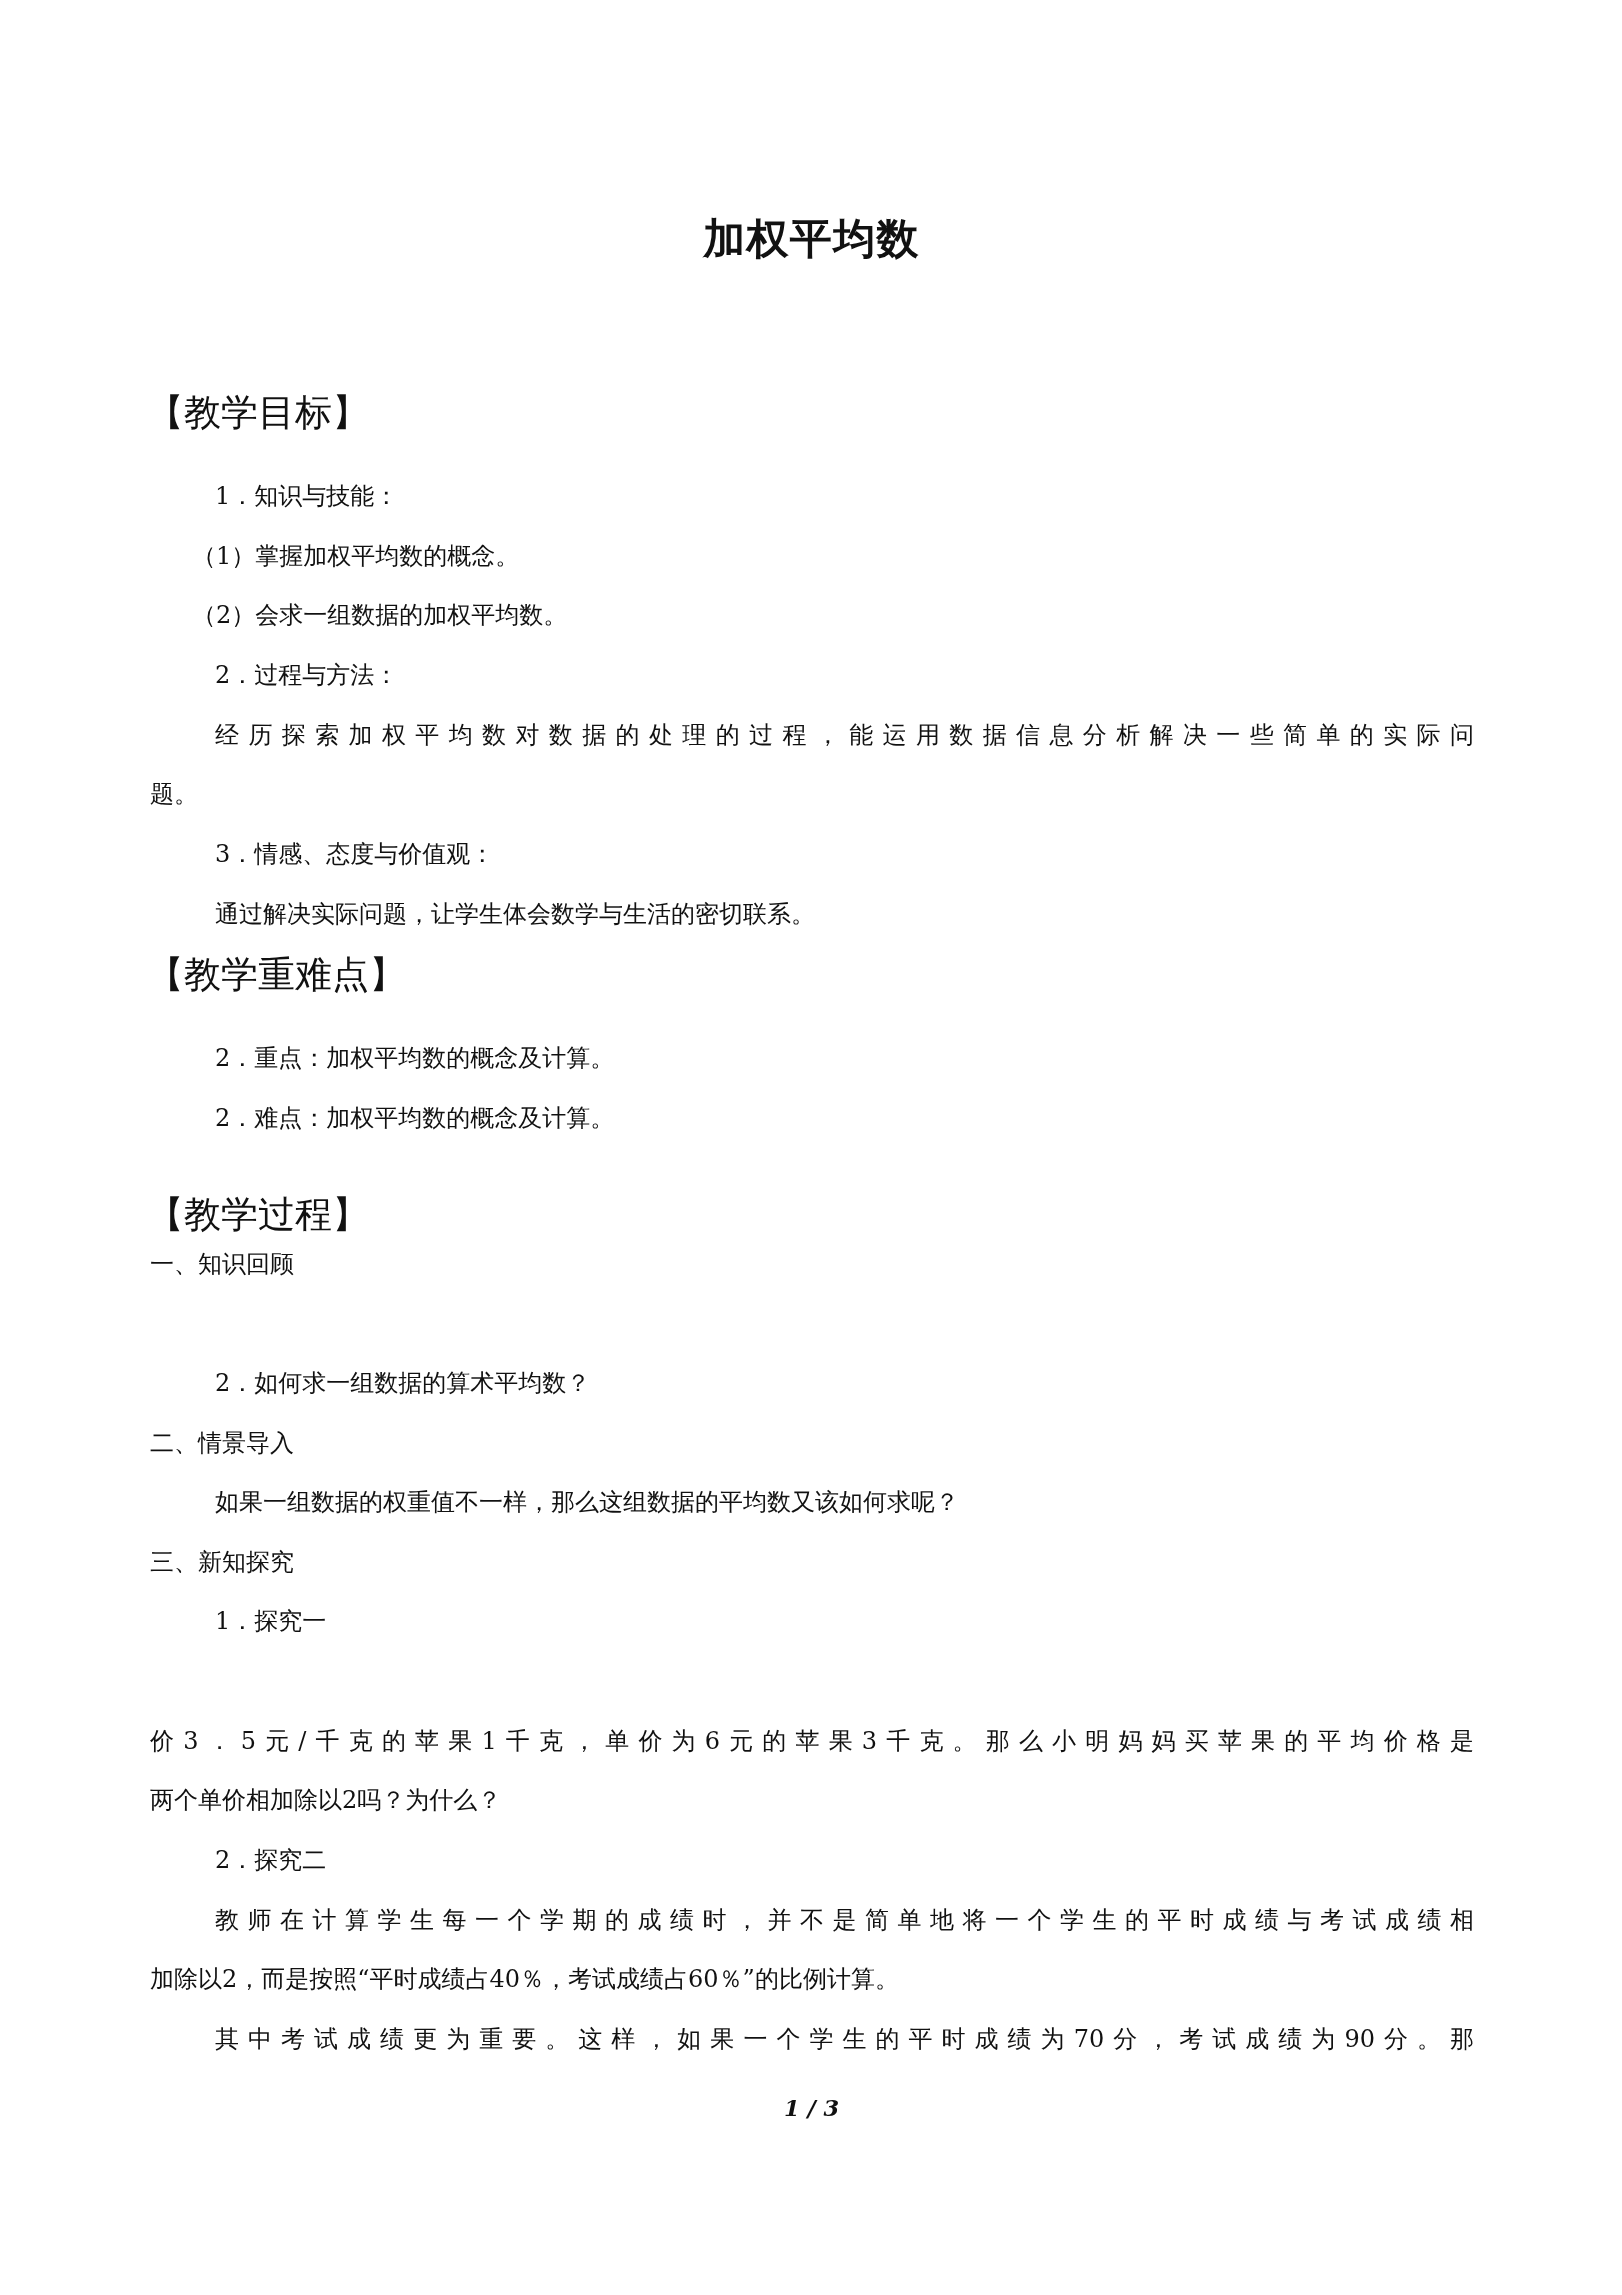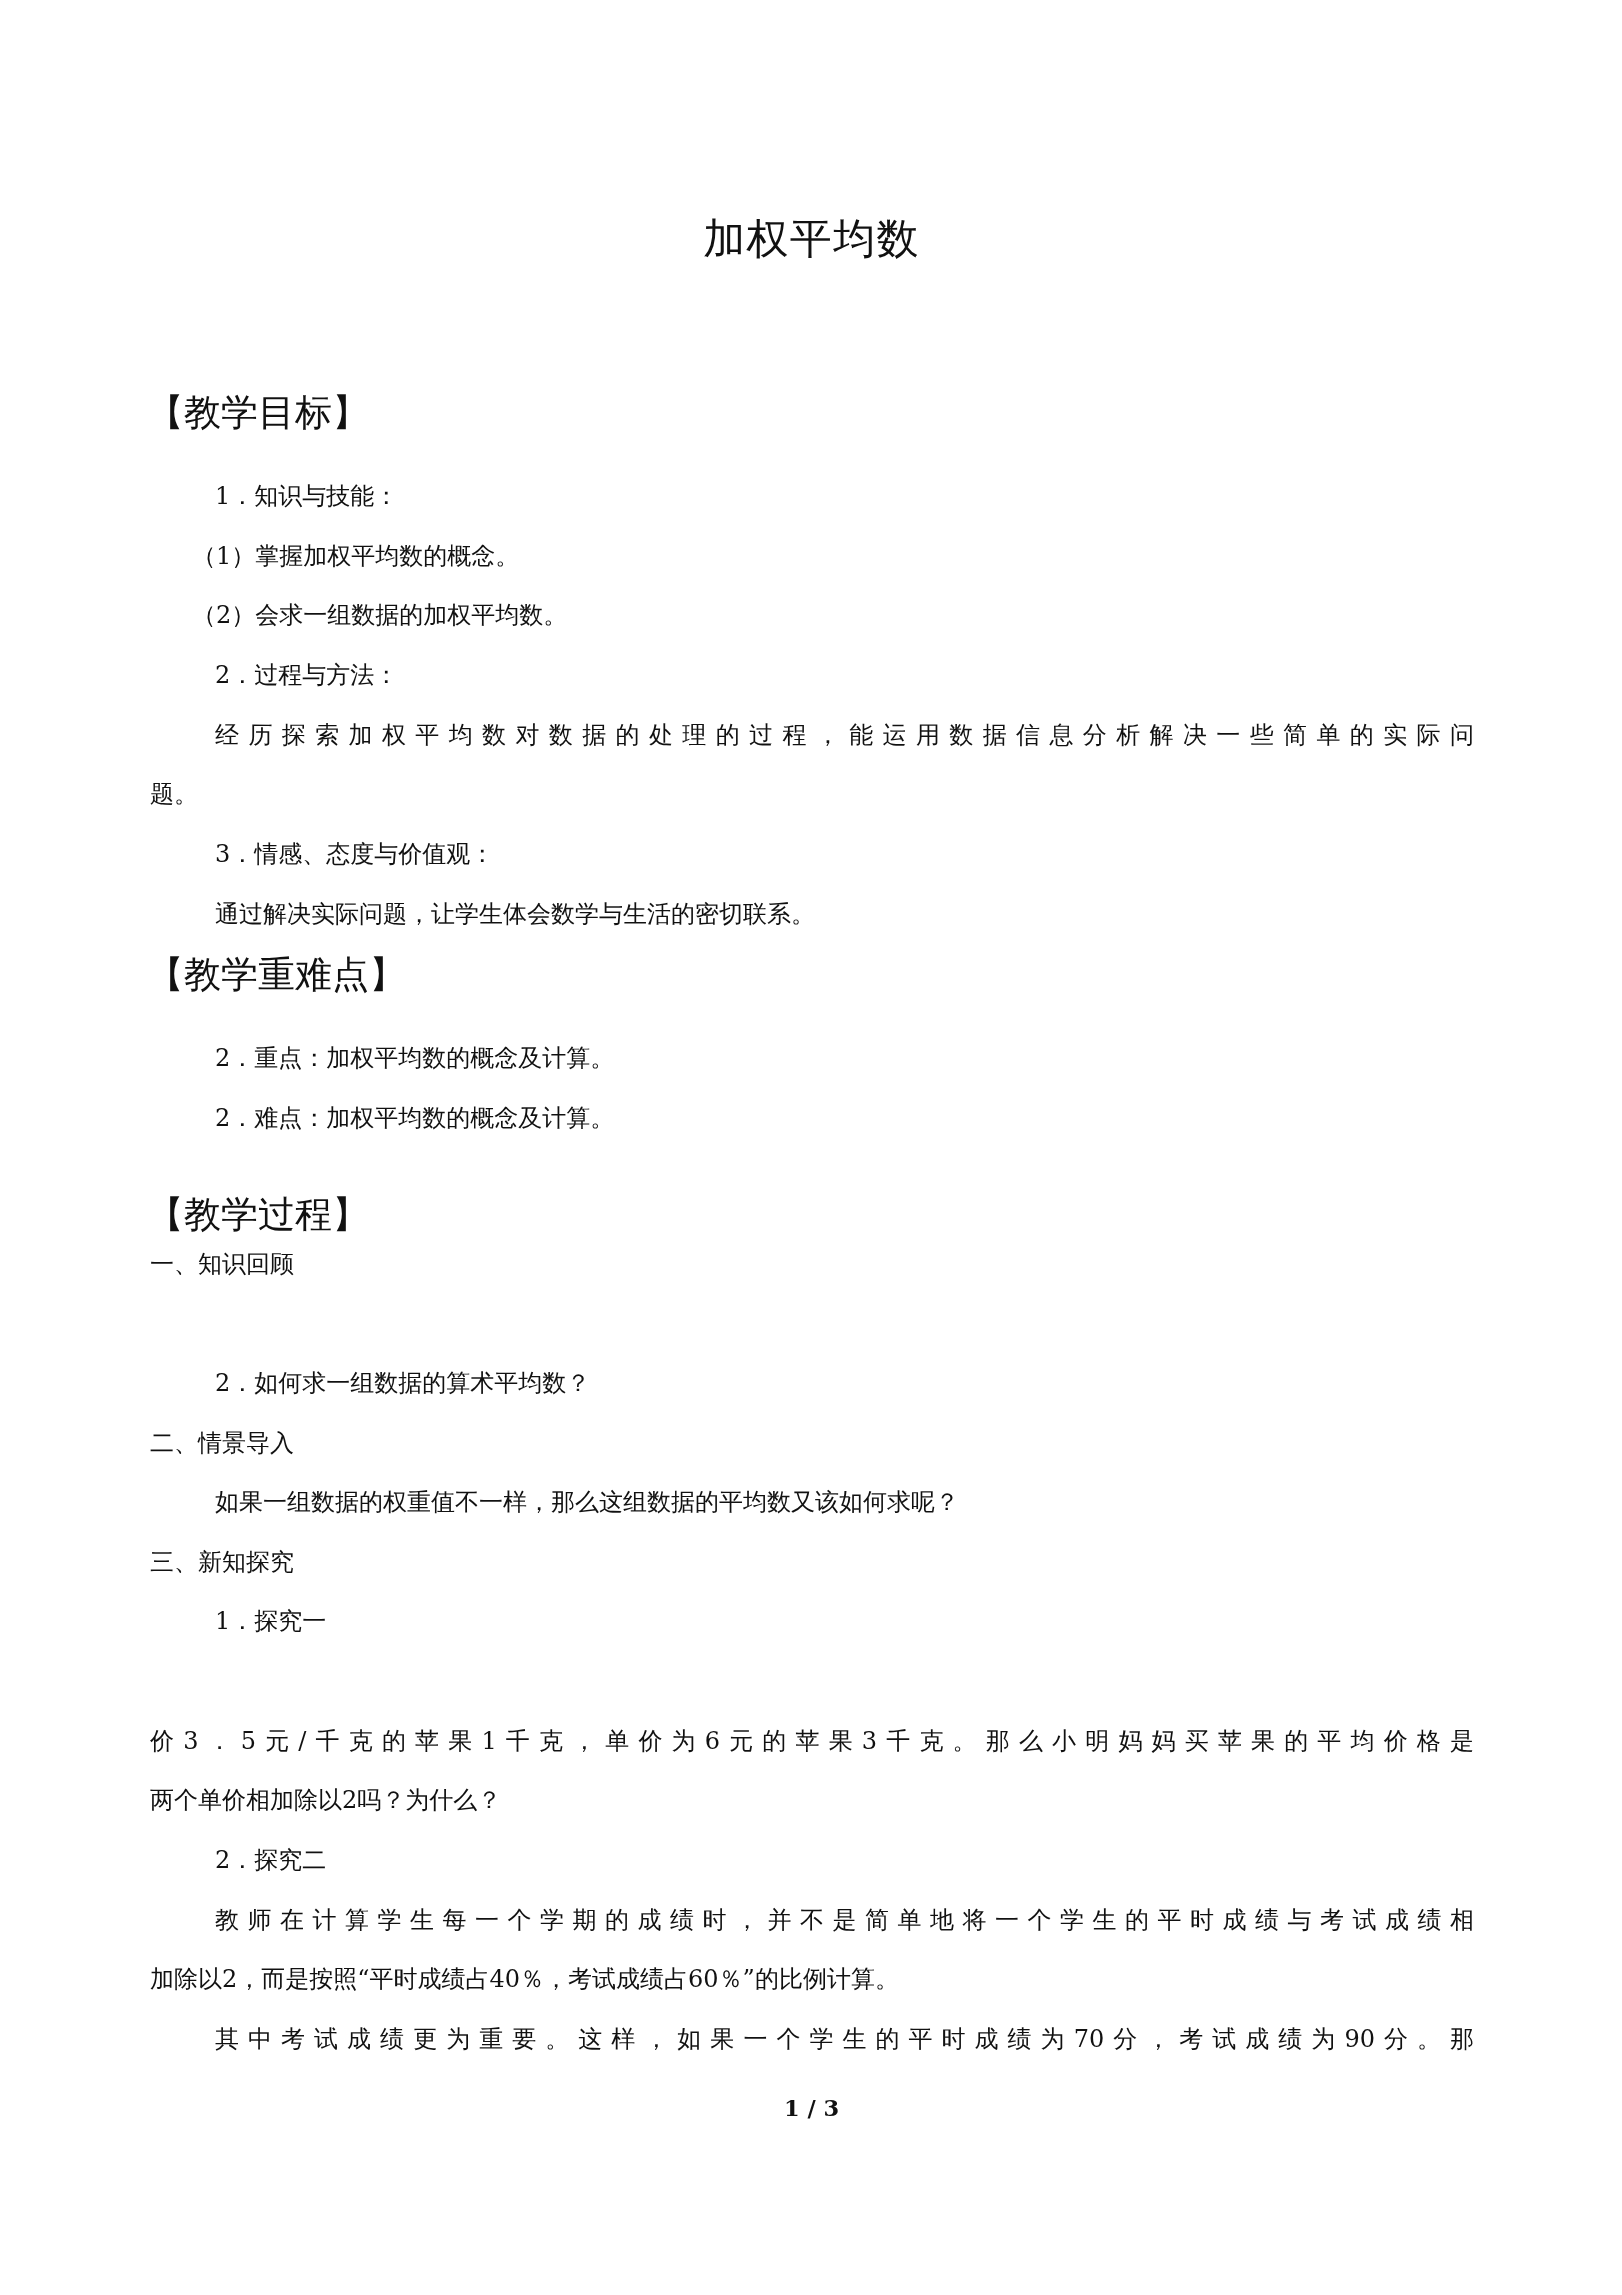--- a/index.html
+++ b/index.html
@@ -1,27 +1,27 @@
 <!DOCTYPE html>
 <html style="font-size:10.6px"><head>
 <meta charset="utf-8">
 <style>
   html, body { margin:0; padding:0; background:#fff; }
   body { width:1623px; height:2295px; position:relative; overflow:hidden;
          font-family: "DejaVu Serif", "Liberation Serif", serif; color:#111; }
   .page { position:absolute; left:0; top:0; width:1623px; height:2295px; }
   .title { position:absolute; top:211px; left:0; width:1623px; text-align:center;
-           font-size:42px; letter-spacing:1.3px; }
+           font-size:42px; letter-spacing:1.3px;font-weight:bold; }
   .line { position:absolute; left:150px; width:1324px; font-size:24px; line-height:40px; white-space:nowrap; }
   .line.indent { left:215px; width:1259px; }
   .line.sub { left:192px; }
   .line.justify { white-space:normal; text-align:justify; text-align-last:justify; }
   .heading { position:absolute; left:147px; font-size:37px; line-height:46px; }
   .footer { position:absolute; top:2095px; left:0; width:1623px; text-align:center;
-            font-size:22.5px; font-weight:bold; }
+            font-size:22.5px; font-weight:bold;font-style:italic; }
 </style>
 </head>
 <body>
 
 <div class="page">
   <div class="title">加权平均数</div>
 
   <div class="heading" style="top:390px">【教学目标】</div>
   <div class="line indent" style="top:476px">1．知识与技能：</div>
   <div class="line sub" style="top:536px">（1）掌握加权平均数的概念。</div>

